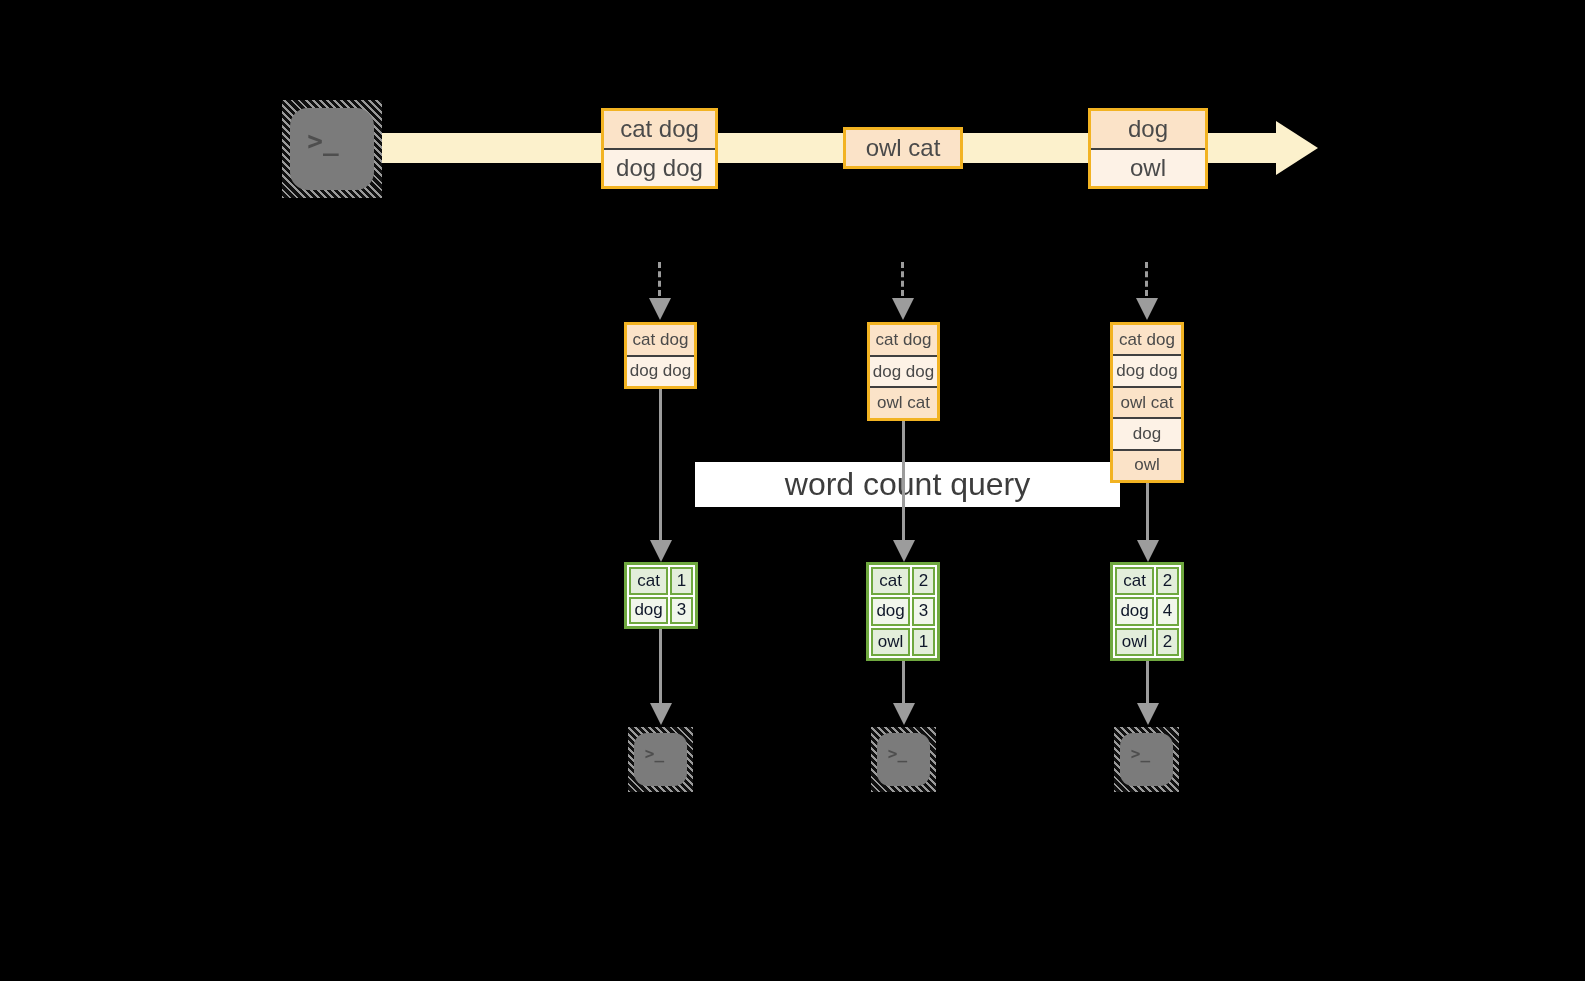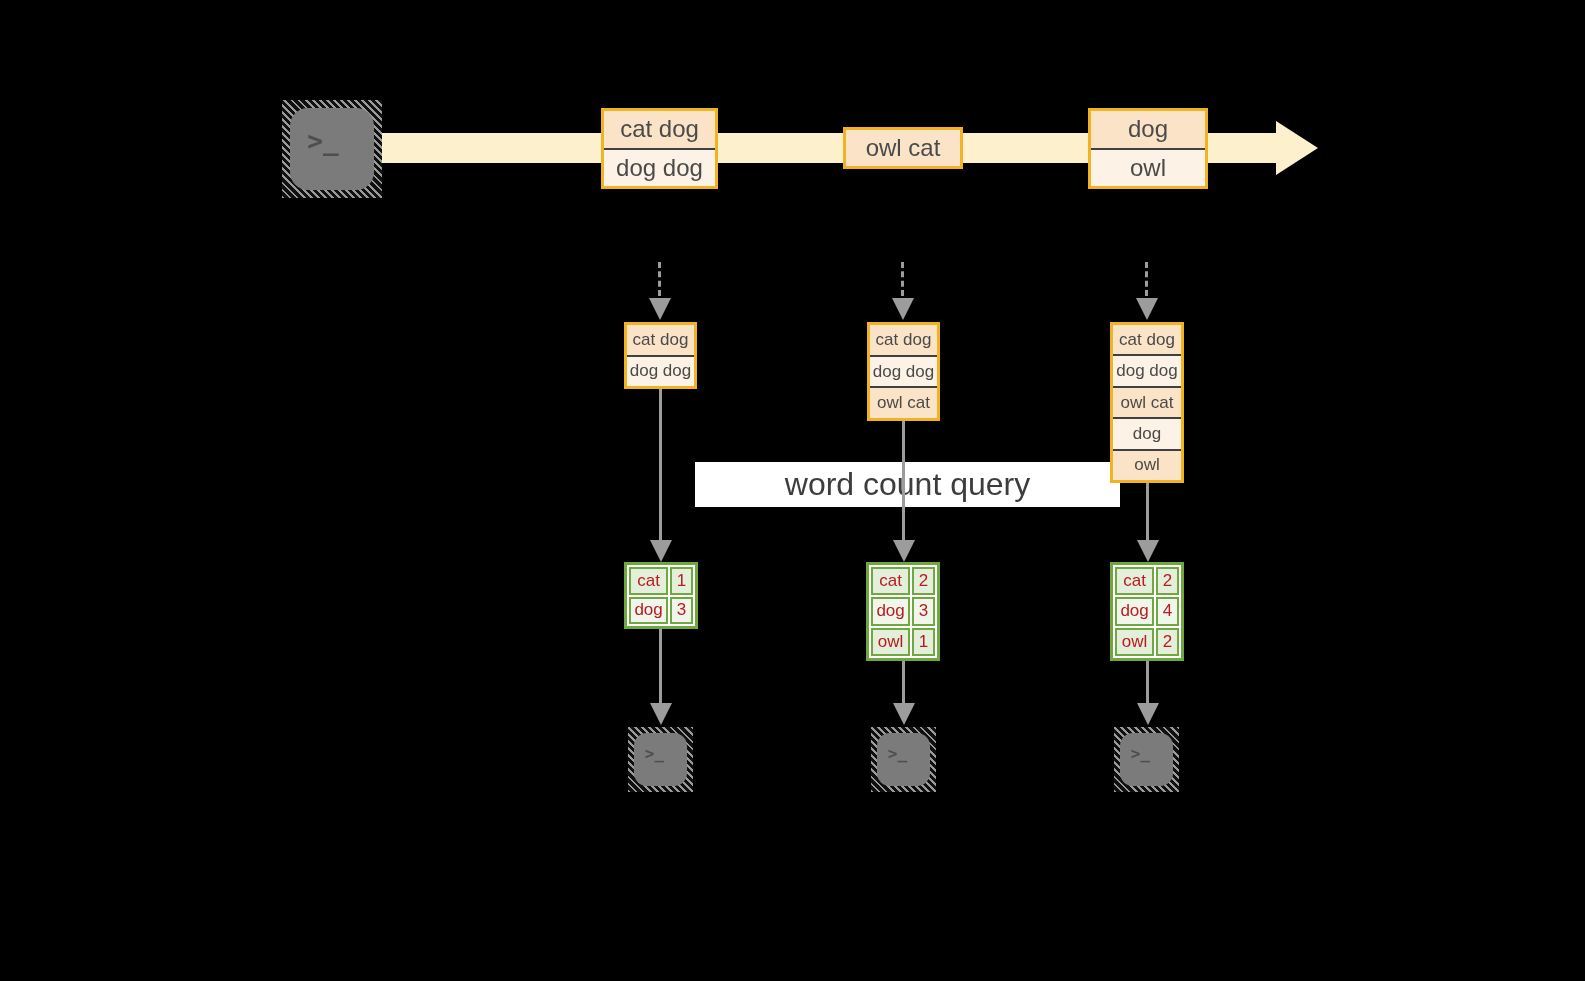--- a/index.html
+++ b/index.html
@@ -40,21 +40,21 @@
 
   
   .banner{position:absolute;left:695px;top:462px;width:425px;height:45px;background:#ffffff;
           z-index:1;display:flex;align-items:center;justify-content:center;
           font-size:32px;font-weight:300;color:#3d3d3d;}
 
   
   .gtable{position:absolute;box-sizing:border-box;background:#ffffff;border:3px solid #6FA83F;
           display:grid;grid-template-columns:1.72fr 1fr;gap:2px;padding:2px;z-index:3;}
   .gcell{box-sizing:border-box;border:2px solid #6FA83F;display:flex;align-items:center;
-         justify-content:center;font-size:17px;color:#b91c1c;}
+         justify-content:center;font-size:17px;color:#0f172a;}
   .g-dark{background:#E3EEDB;}
   .g-light{background:#F1F6EC;}
 </style>
 </head>
 <body>
 
 <div id="canvas">
 
   <div class="band"></div>
   <div class="band-head"></div>

